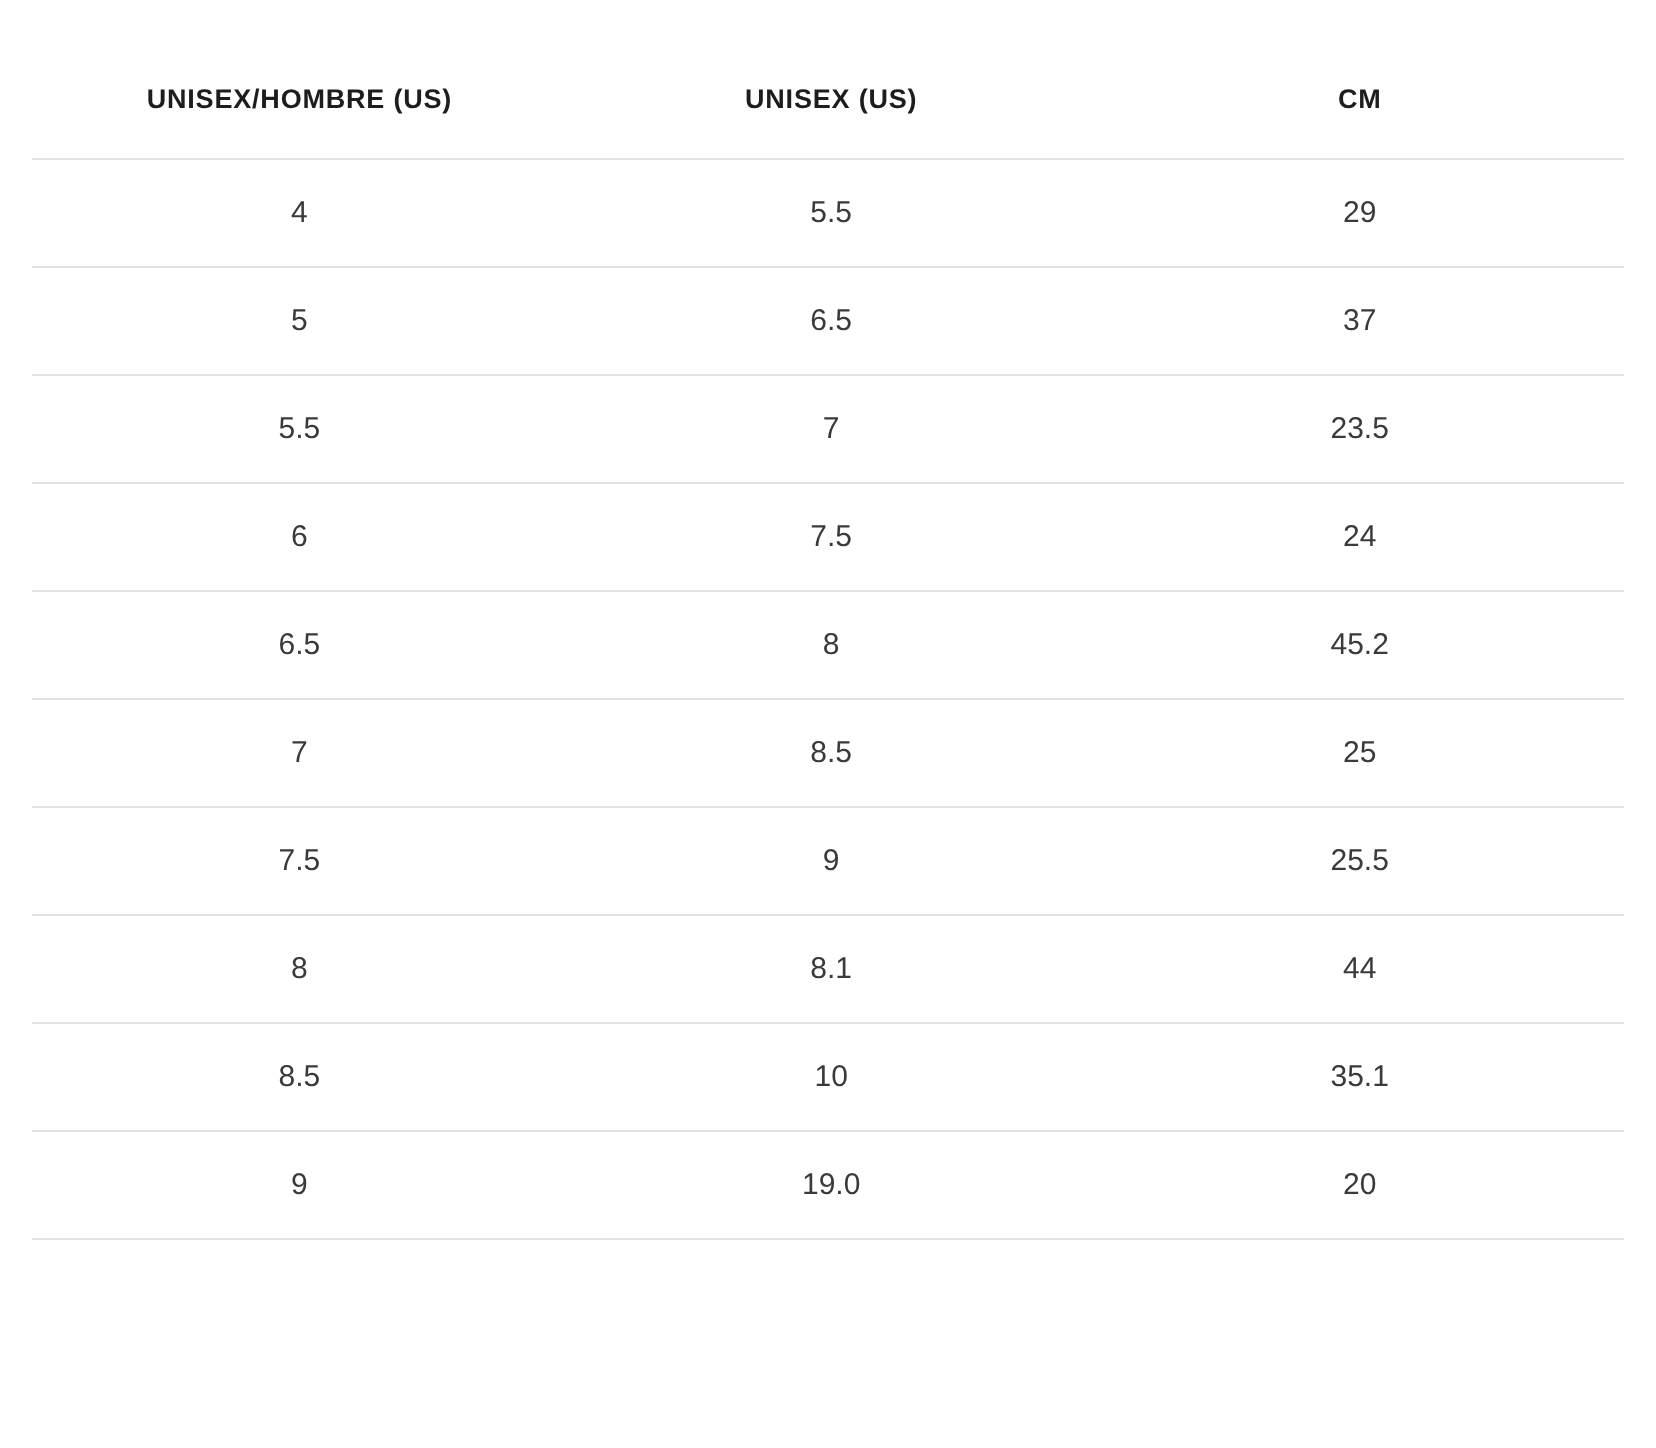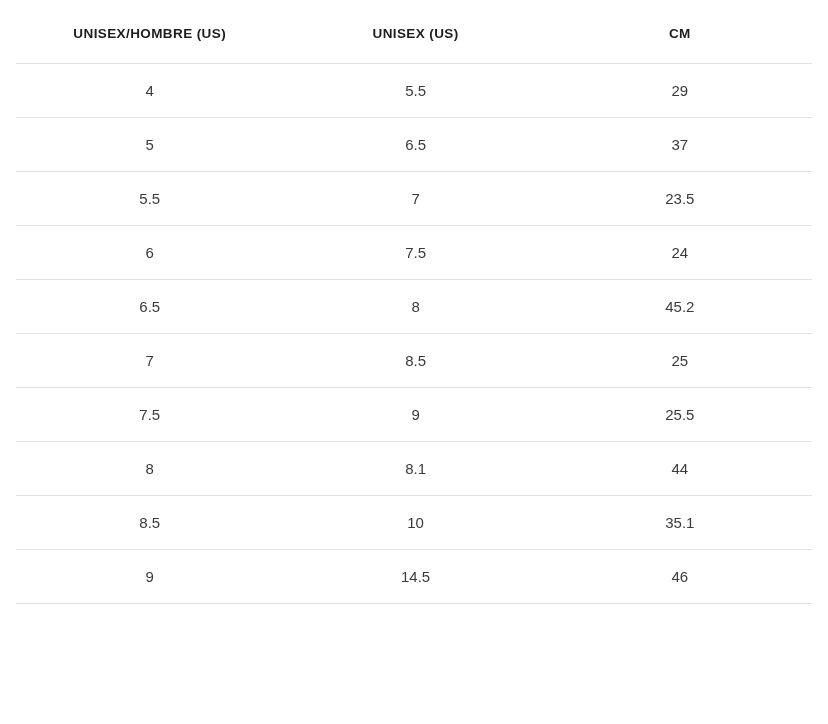--- a/index.html
+++ b/index.html
@@ -10,21 +10,21 @@
   body {
     width: 828px;
     height: 724px;
     font-family: "Liberation Sans", sans-serif;
     color: #2b2b2b;
     overflow: hidden;
   }
   .size-table-wrap {
     width: 828px;
     box-sizing: border-box;
-    padding: 0 16px;
+    padding: 16px 16px;
   }
   table.size-table {
     width: 100%;
     border-collapse: collapse;
     table-layout: fixed;
   }
   table.size-table th,
   table.size-table td {
     text-align: center;
     vertical-align: middle;
@@ -109,18 +109,18 @@
         <td>8.1</td>
         <td>44</td>
       </tr>
       <tr>
         <td>8.5</td>
         <td>10</td>
         <td>35.1</td>
       </tr>
       <tr>
         <td>9</td>
-        <td>14.5</td>
-        <td>46</td>
+        <td>19.0</td>
+        <td>20</td>
       </tr>
     </tbody>
   </table>
 </div>
 
 </body></html>

